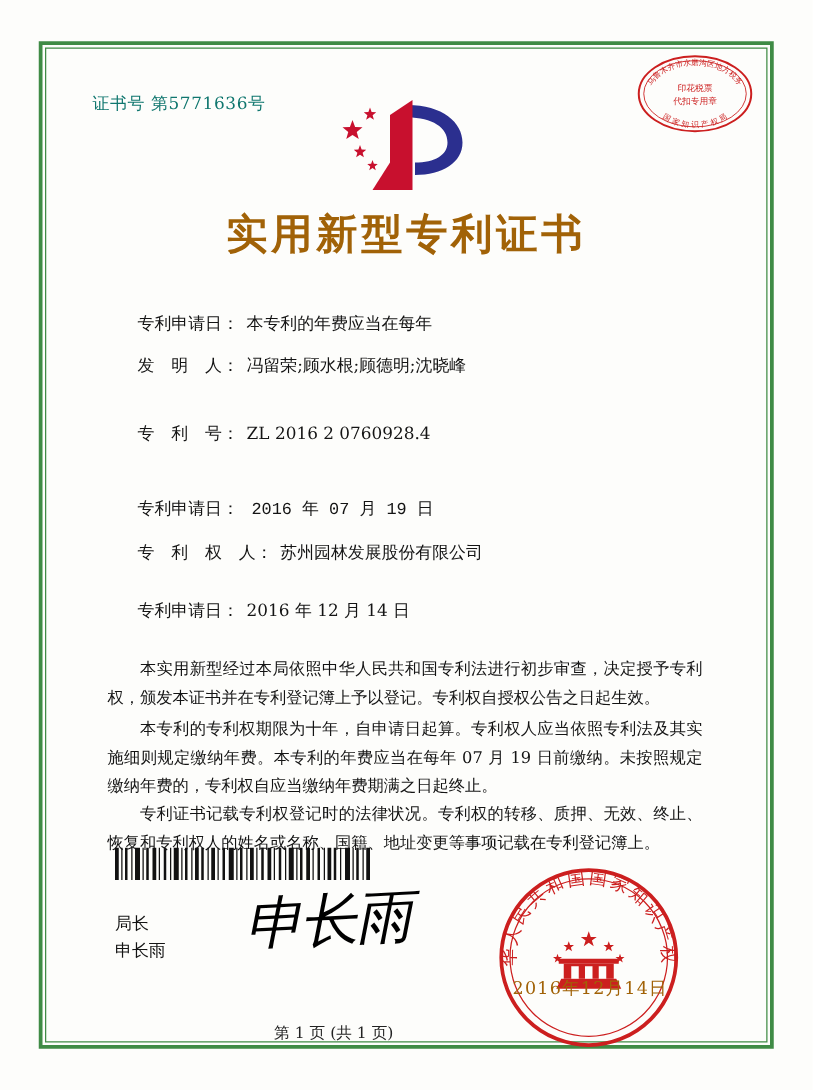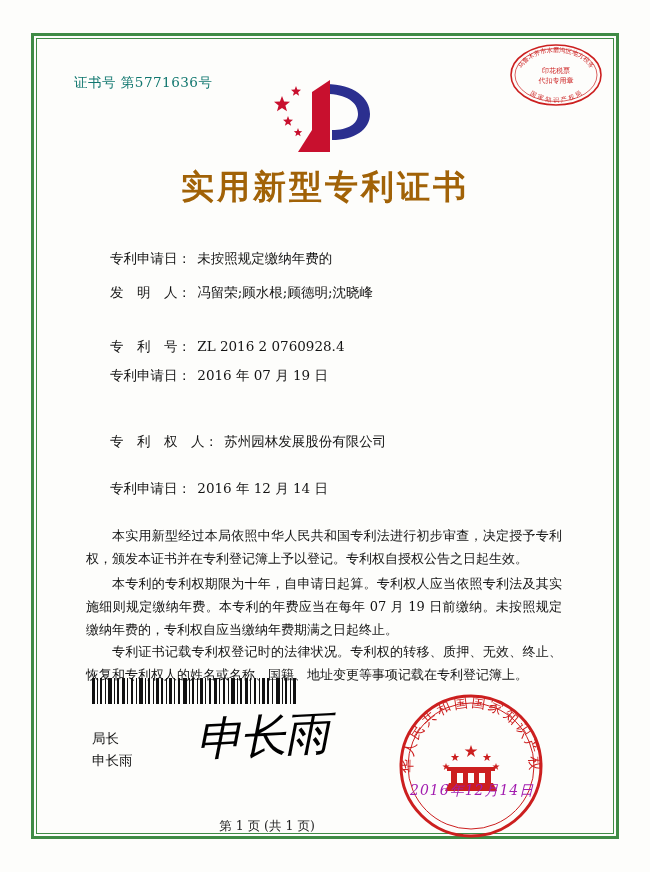--- a/index.html
+++ b/index.html
@@ -92,21 +92,21 @@
   .field .lbl {
     display: inline-block;
   }
   .field .val {
     display: inline-block;
     margin-left: 2px;
   }
   .f1 { top: 250px; }
   .f2 { top: 284px; }
   .f3 { top: 338px; }
-  .f4 { top: 367px; }
+  .f4 { top: 398px; font-family: Liberation Mono, monospace; }
   .f5 { top: 433px; }
   .f6 { top: 480px; }
 
   
   .para {
     position: absolute;
     left: 86px;
     width: 476px;
     font-size: 13px;
     line-height: 23px;
@@ -170,25 +170,24 @@
     top: 693px;
     width: 146px;
     height: 146px;
   }
 
   .seal-date {
     position: absolute;
     left: 410px;
     top: 782px;
     font-size: 14px;
-    color: #a21caf;
+    color: #a16207;
     letter-spacing: 1px;
     white-space: nowrap;
     z-index: 5;
-    font-style: italic;
   }
 
   
   .footer {
     position: absolute;
     left: 0;
     top: 818px;
     width: 534px;
     text-align: center;
     font-size: 12.5px;
@@ -236,21 +235,21 @@
         <polygon points="20,38 21.3,41.6 25,41.8 22.1,44.2 23.1,47.8 20,45.7 16.9,47.8 17.9,44.2 15,41.8 18.7,41.6"></polygon>
         <polygon points="30,50 31.1,53 34.2,53.2 31.8,55.2 32.6,58.2 30,56.4 27.4,58.2 28.2,55.2 25.8,53.2 28.9,53"></polygon>
       </g>
     </svg>
   </div>
 
   <div class="main-title">实用新型专利证书</div>
 
   <div class="field f1">
     <span class="lbl">专利申请日：</span>
-    <span class="val">未按照规定缴纳年费的</span>
+    <span class="val">本专利的年费应当在每年</span>
   </div>
   <div class="field f2">
     <span class="lbl">发　明　人：</span>
     <span class="val">冯留荣;顾水根;顾德明;沈晓峰</span>
   </div>
   <div class="field f3">
     <span class="lbl">专　利　号：</span>
     <span class="val">ZL 2016 2 0760928.4</span>
   </div>
   <div class="field f4">

